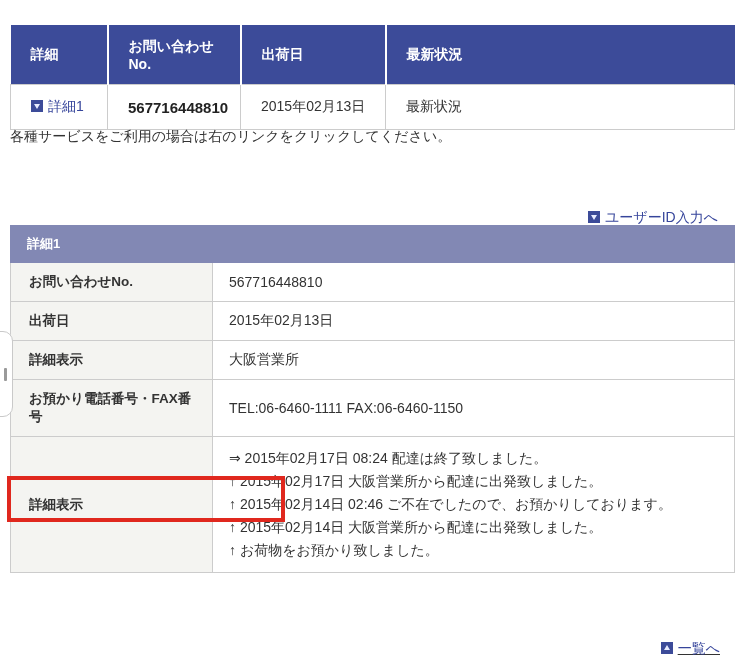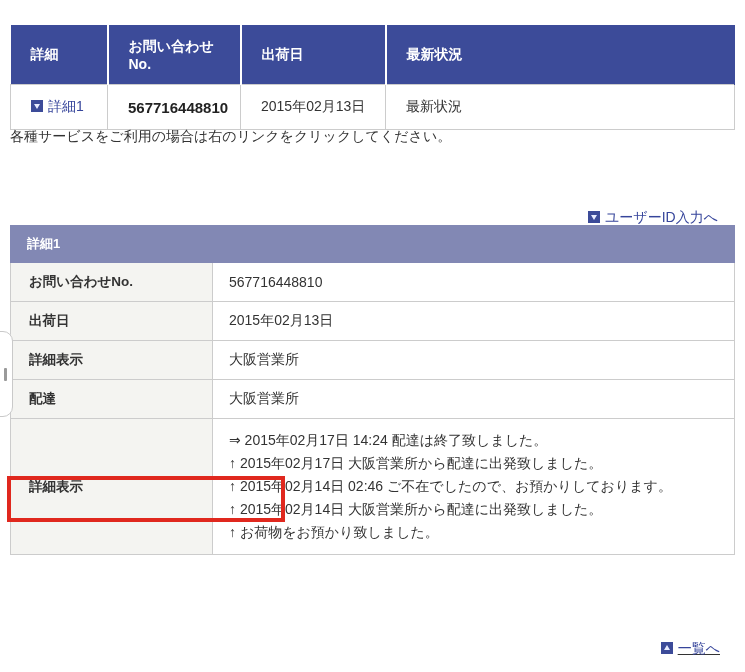--- a/index.html
+++ b/index.html
@@ -140,27 +140,27 @@
         </tr>
         <tr>
           <th class="label">出荷日</th>
           <td class="value">2015年02月13日</td>
         </tr>
         <tr>
           <th class="label">詳細表示</th>
           <td class="value">大阪営業所</td>
         </tr>
         <tr>
-          <th class="label">配達</th>
-          <td class="value">大阪営業所</td>
+          <th class="label">お預かり電話番号・FAX番号</th>
+          <td class="value">TEL:06-6460-1111  FAX:06-6460-1150</td>
         </tr>
         <tr>
           <th class="label">詳細表示</th>
           <td class="value">
-            <span class="hline">⇒ 2015年02月17日 14:24 配達は終了致しました。</span>
+            <span class="hline">⇒ 2015年02月17日 08:24 配達は終了致しました。</span>
             <span class="hline">↑ 2015年02月17日 大阪営業所から配達に出発致しました。</span>
             <span class="hline">↑ 2015年02月14日 02:46 ご不在でしたので、お預かりしております。</span>
             <span class="hline">↑ 2015年02月14日 大阪営業所から配達に出発致しました。</span>
             <span class="hline">↑ お荷物をお預かり致しました。</span>
           </td>
         </tr>
       </tbody>
     </table>
     <div class="highlight-box"></div>
   </div>

